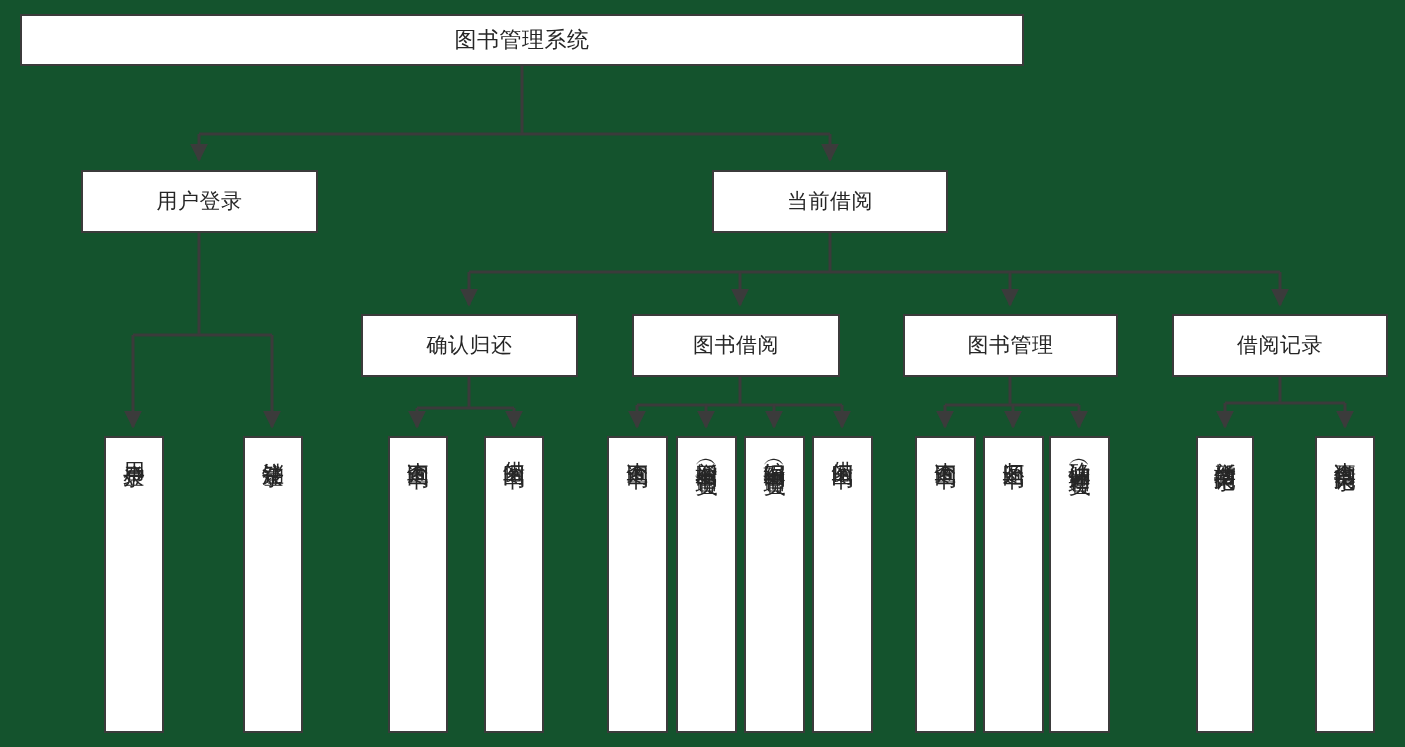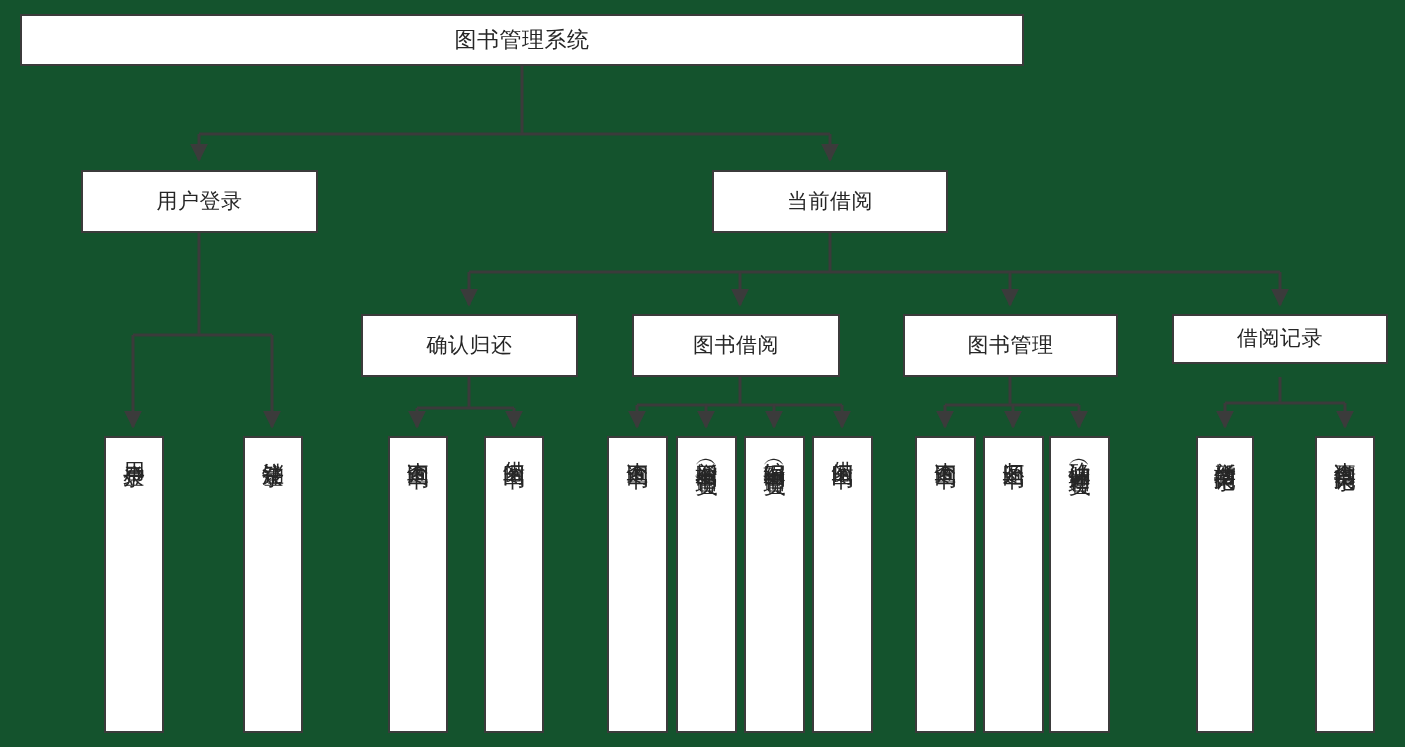--- a/index.html
+++ b/index.html
@@ -142,21 +142,21 @@
 
   <div class="node horiz" style="left:361px; top:314px; width:217px; height:63px;">
     <span class="lbl">确认归还</span>
   </div>
   <div class="node horiz" style="left:632px; top:314px; width:208px; height:63px;align-items:center;">
     <span class="lbl">图书借阅</span>
   </div>
   <div class="node horiz" style="left:903px; top:314px; width:215px; height:63px;">
     <span class="lbl">图书管理</span>
   </div>
-  <div class="node horiz" style="left:1172px; top:314px; width:216px; height:50px;">
+  <div class="node horiz" style="left:1172px; top:314px; width:216px; height:63px;">
     <span class="lbl">借阅记录</span>
   </div>
 
   <div class="node vert" style="left:104px; top:436px; width:60px; height:297px;">
     <span class="lbl">用户登录</span>
   </div>
   <div class="node vert" style="left:243px; top:436px; width:60px; height:297px;">
     <span class="lbl">注销登录</span>
   </div>
 

